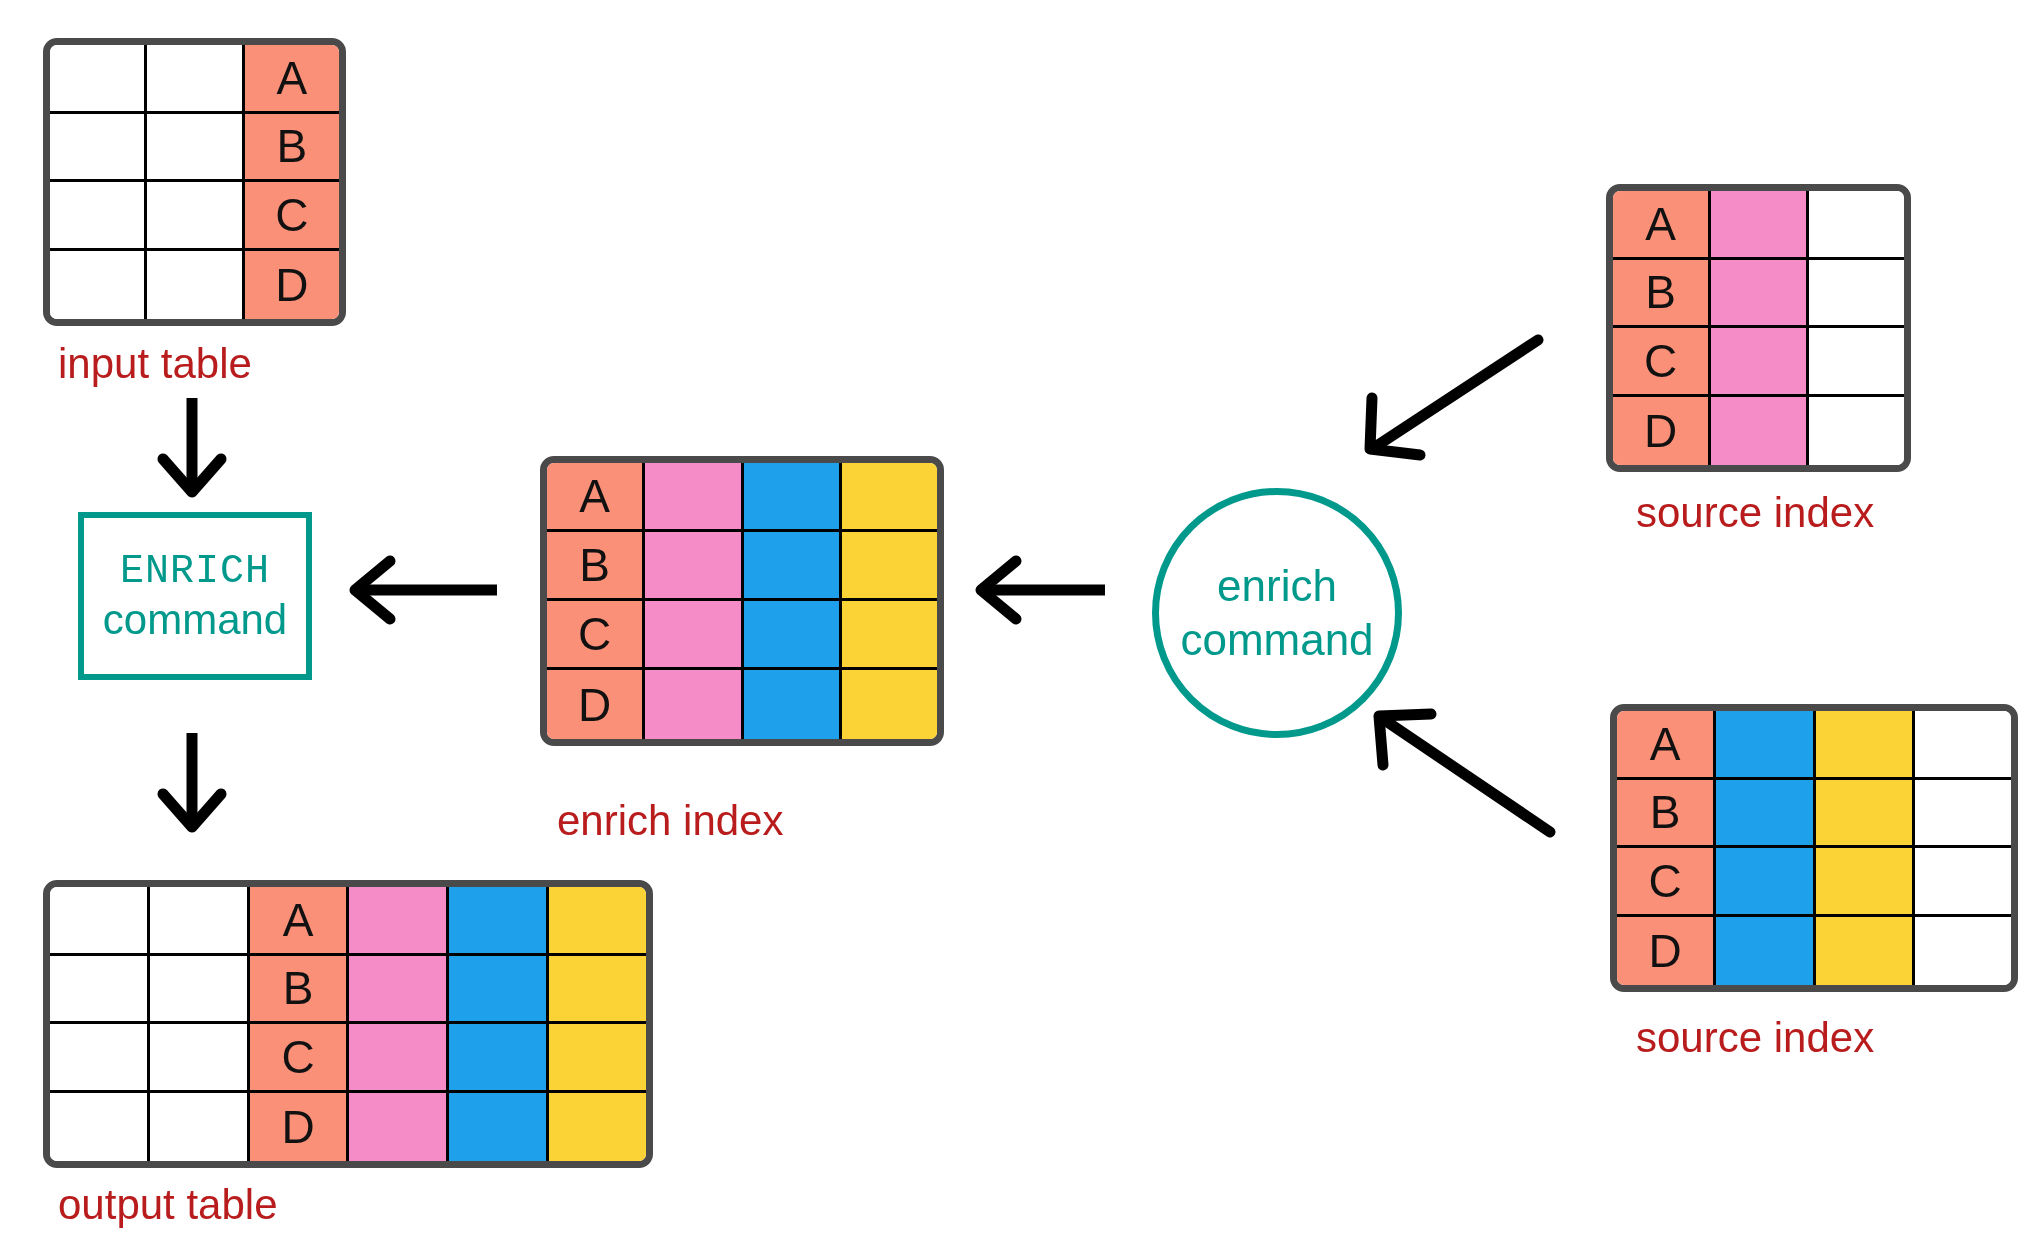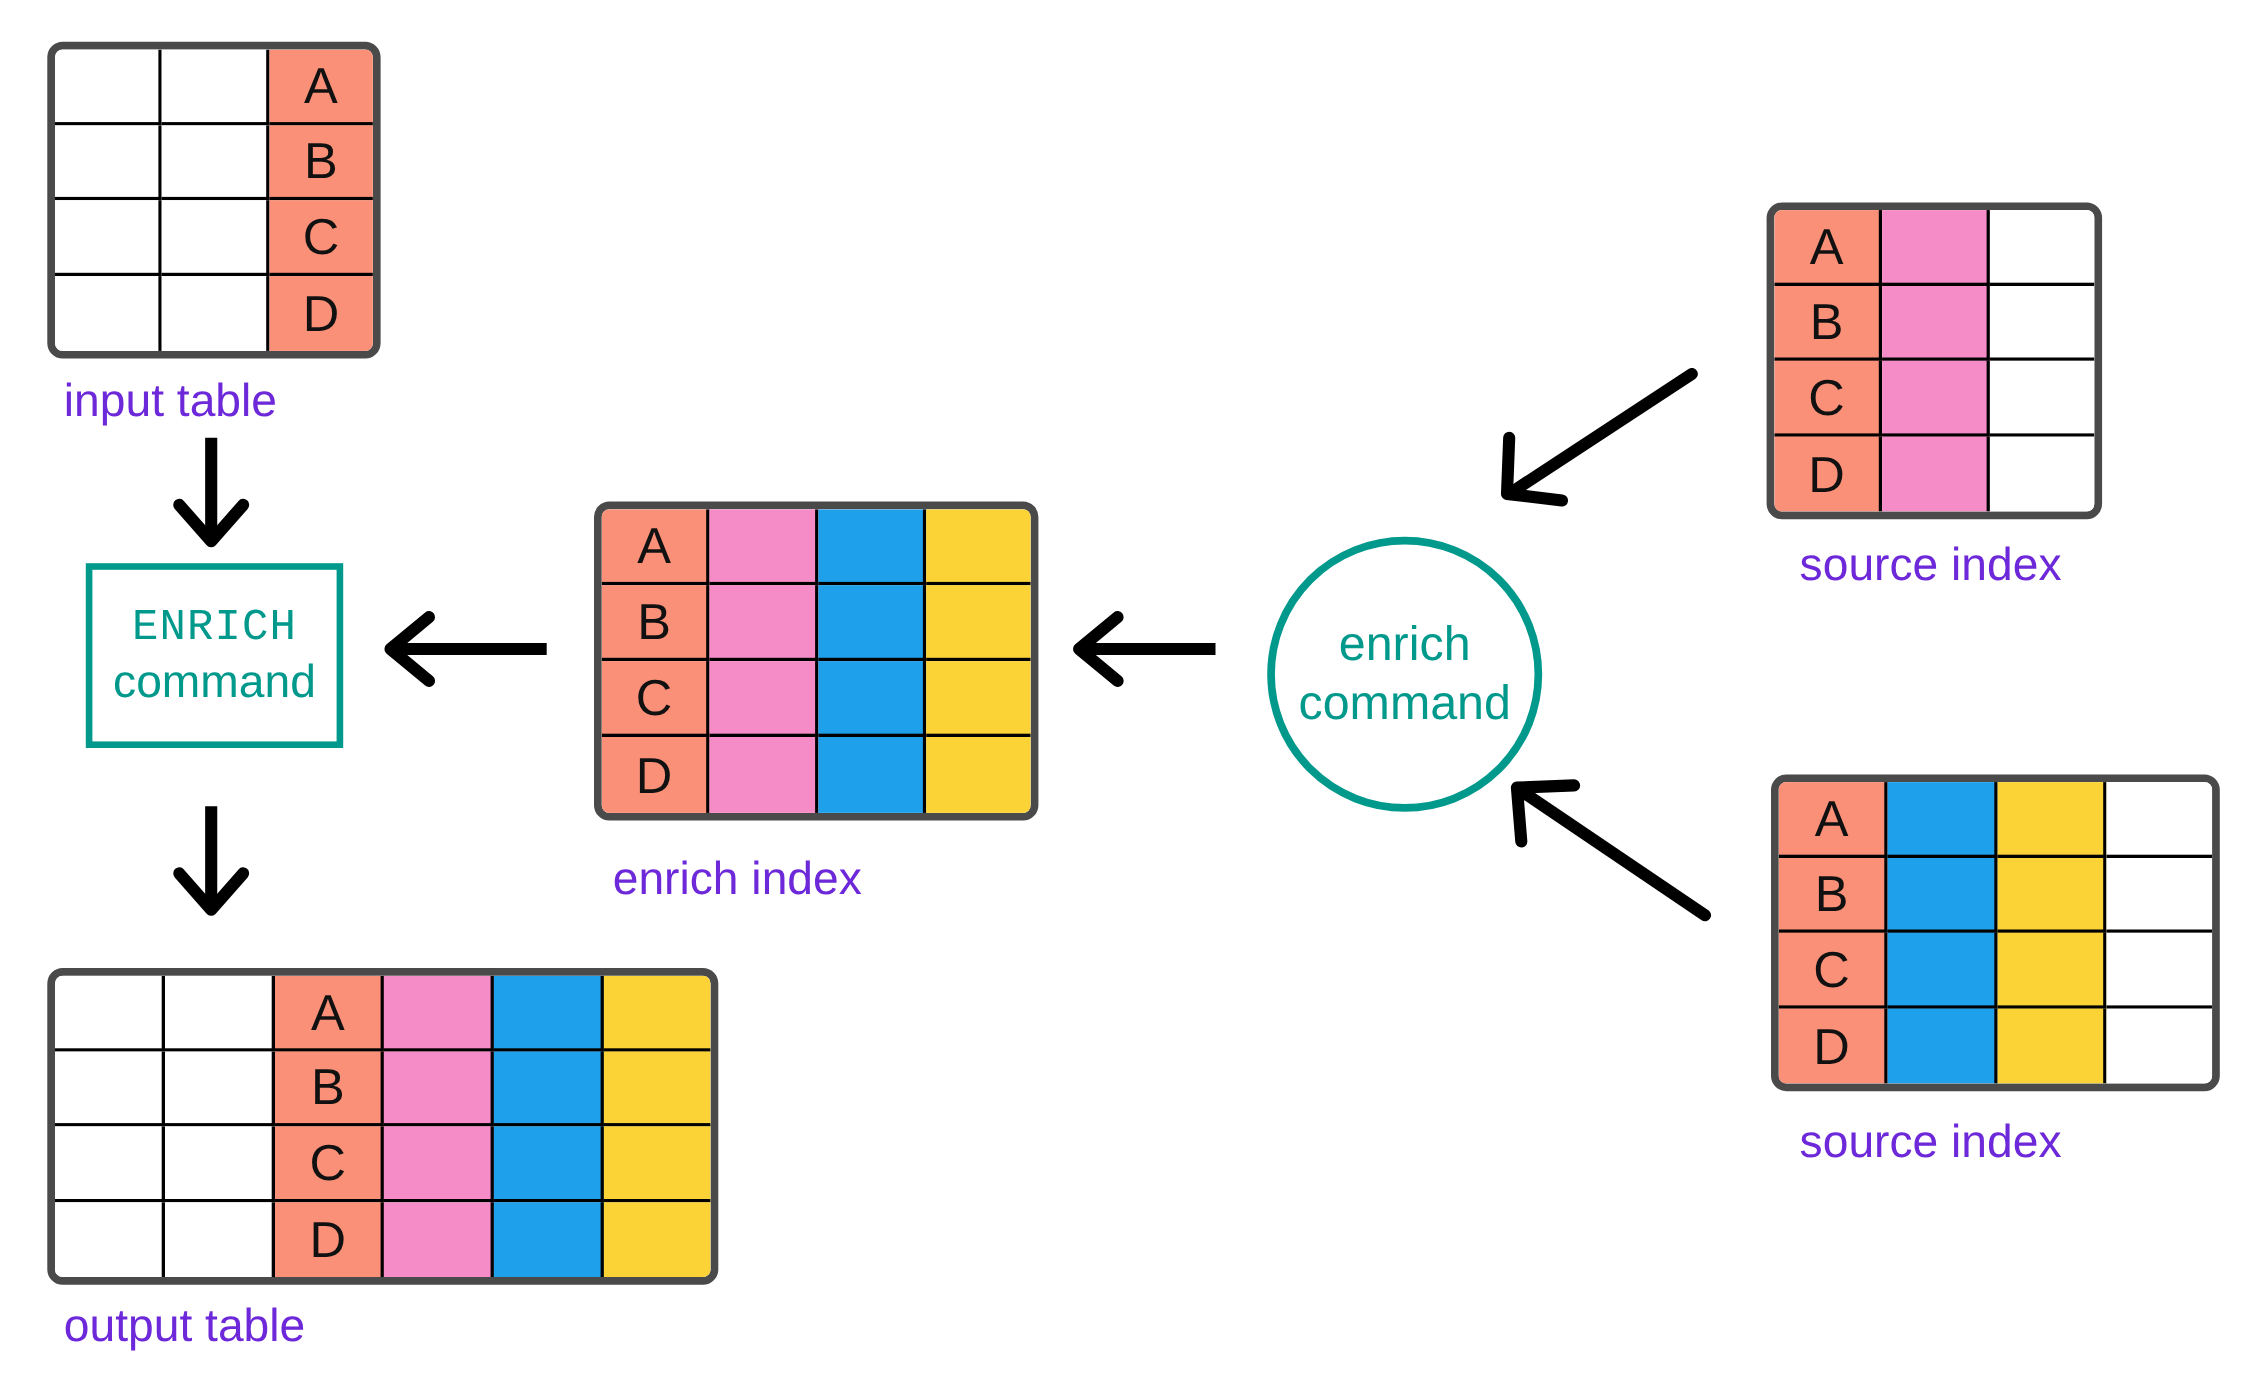--- a/index.html
+++ b/index.html
@@ -57,21 +57,21 @@
   .c-white  { background: #ffffff; }
   .c-salmon { background: #fa9078; }
   .c-pink   { background: #f58cc8; }
   .c-blue   { background: #1fa0eb; }
   .c-yellow { background: #fcd336; }
 
   
   .caption {
     position: absolute;
     font-size: 42px;
-    color: #6d28d9;
+    color: #b91c1c;
     font-family: "Liberation Sans", sans-serif;
     white-space: nowrap;
     line-height: 1;
   }
 
   
   #enrich-command-box {
     position: absolute;
     box-sizing: border-box;
     border: 6px solid #00998c;
@@ -173,21 +173,21 @@
       <div class="tbl-cell c-blue"></div>
       <div class="tbl-cell c-yellow"></div>
     </div>
     <div class="tbl-row">
       <div class="tbl-cell c-salmon">D</div>
       <div class="tbl-cell c-pink"></div>
       <div class="tbl-cell c-blue"></div>
       <div class="tbl-cell c-yellow"></div>
     </div>
   </div>
-  <div class="caption" style="left:557px; top:778px;">enrich index</div>
+  <div class="caption" style="left:557px; top:800px;">enrich index</div>
 
   <div id="enrich-policy-circle" style="left:1152px; top:488px; width:250px; height:250px;">
     <div>enrich</div>
     <div>command</div>
   </div>
 
   <div class="tbl" id="source-index-top-table" style="left:1606px; top:184px; width:305px; height:288px;">
     <div class="tbl-row">
       <div class="tbl-cell c-salmon">A</div>
       <div class="tbl-cell c-pink"></div>

